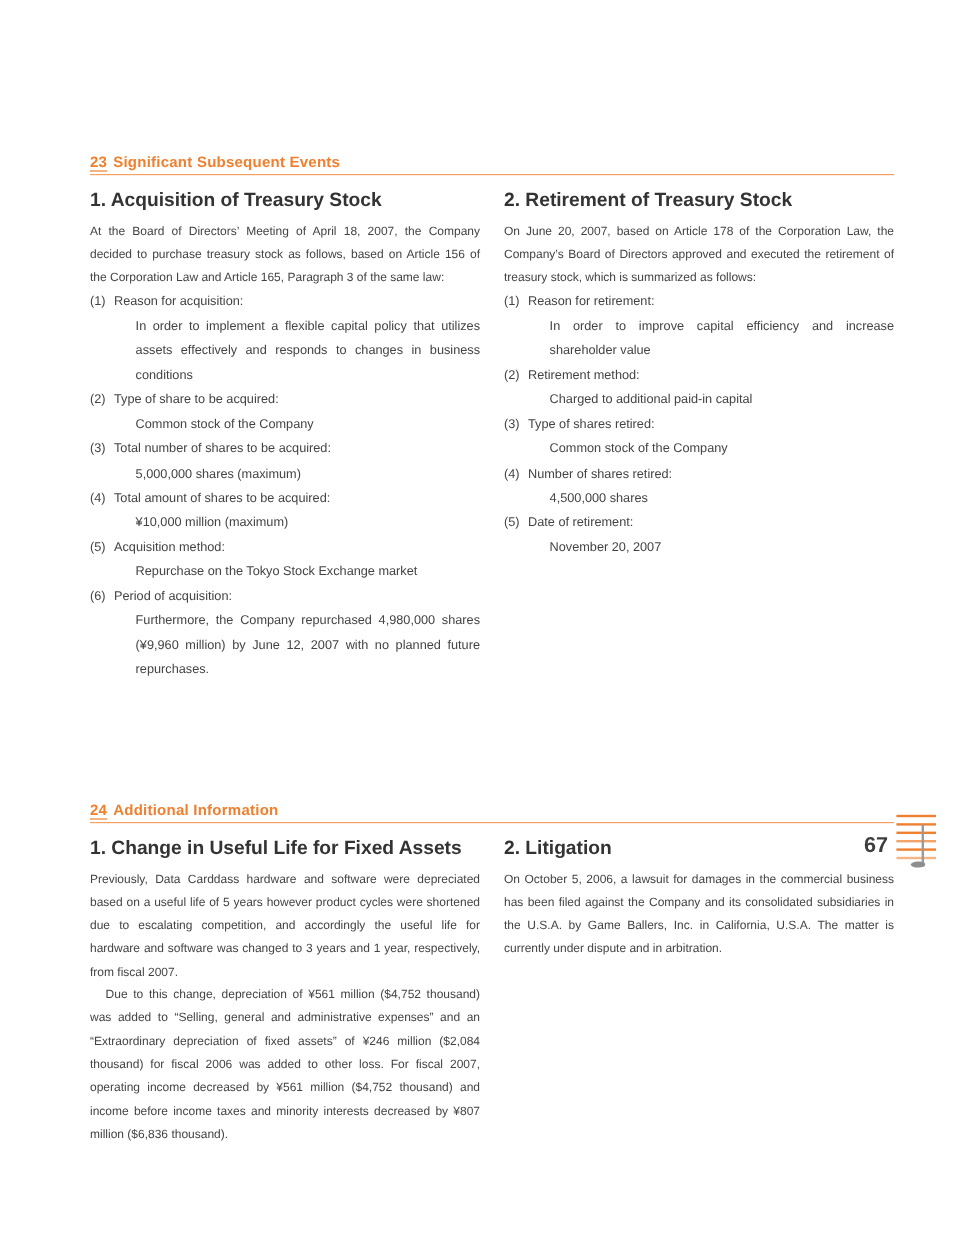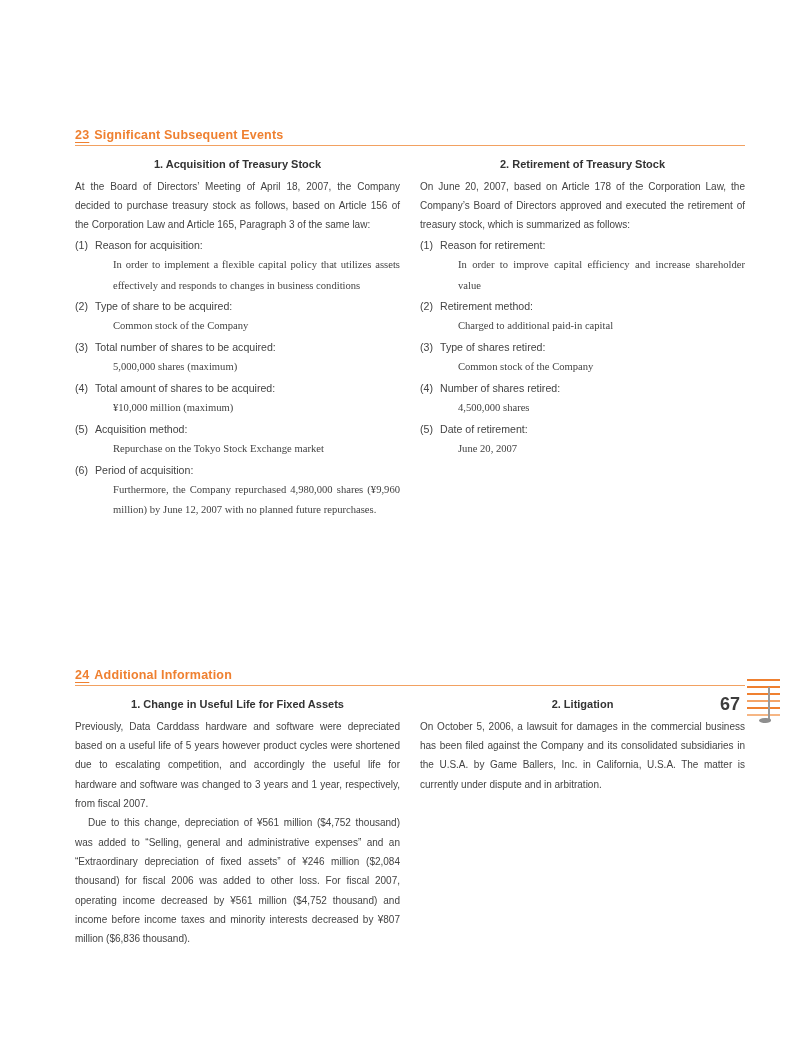--- a/index.html
+++ b/index.html
@@ -48,26 +48,25 @@
   .columns {
     display: flex;
     margin-top: 11px;
   }
   .col {
     width: 325px;
   }
   .col.left { margin-right: 20px; }
 
   .sub-heading {
-    font-size: 11px;
+    font-size: 16px;
     font-weight: bold;
     color: #333333;
     margin-bottom: 5px;
     line-height: 1.35;
-    text-align: center;
   }
 
   p.body {
     font-size: 10px;
     line-height: 1.93;
     text-align: justify;
     margin: 0;
     color: #434343;
   }
   p.body.indent-first {
@@ -91,21 +90,20 @@
   .nl-marker {
     width: 20px;
     flex: 0 0 20px;
   }
   .nl-label {
     flex: 1 1 auto;
   }
   .nl-detail {
     margin-left: 38px;
     text-align: justify;
-    font-family: Liberation Serif, serif;
   }
   .nl-detail.just { text-align: justify; }
 
   
   .footer {
     position: absolute;
     right: 20px;
     bottom: 14px;
     width: 60px;
     height: 58px;
@@ -250,21 +248,21 @@
               <span class="nl-marker">(4)</span>
               <span class="nl-label">Number of shares retired:</span>
             </div>
             <div class="nl-detail">4,500,000 shares</div>
           </li>
           <li>
             <div class="nl-row">
               <span class="nl-marker">(5)</span>
               <span class="nl-label">Date of retirement:</span>
             </div>
-            <div class="nl-detail">June 20, 2007</div>
+            <div class="nl-detail">November 20, 2007</div>
           </li>
         </ul>
       </div>
 
     </div>
   </div>
 
   <div class="section" style="top:668px;">
 
     <div class="section-heading">

